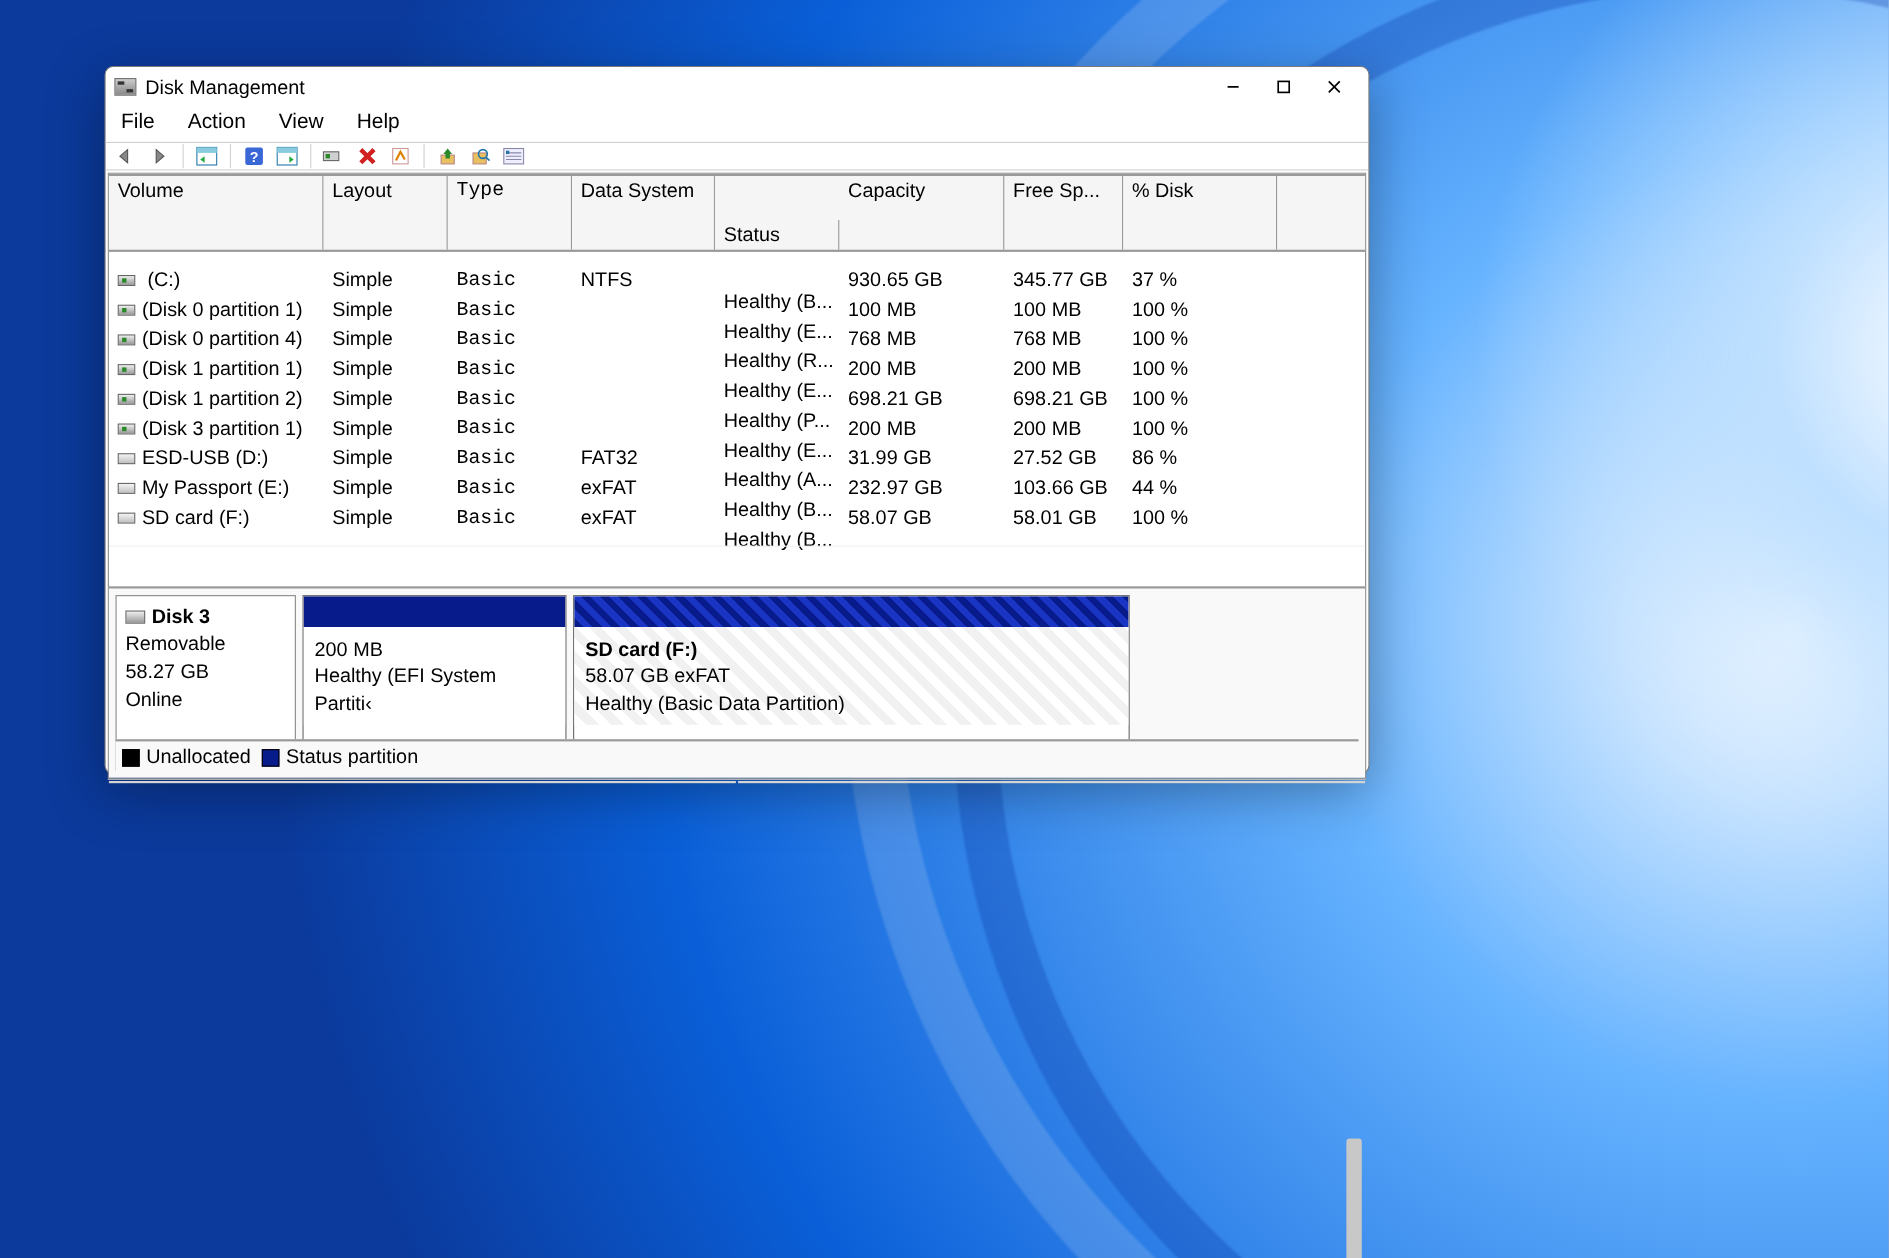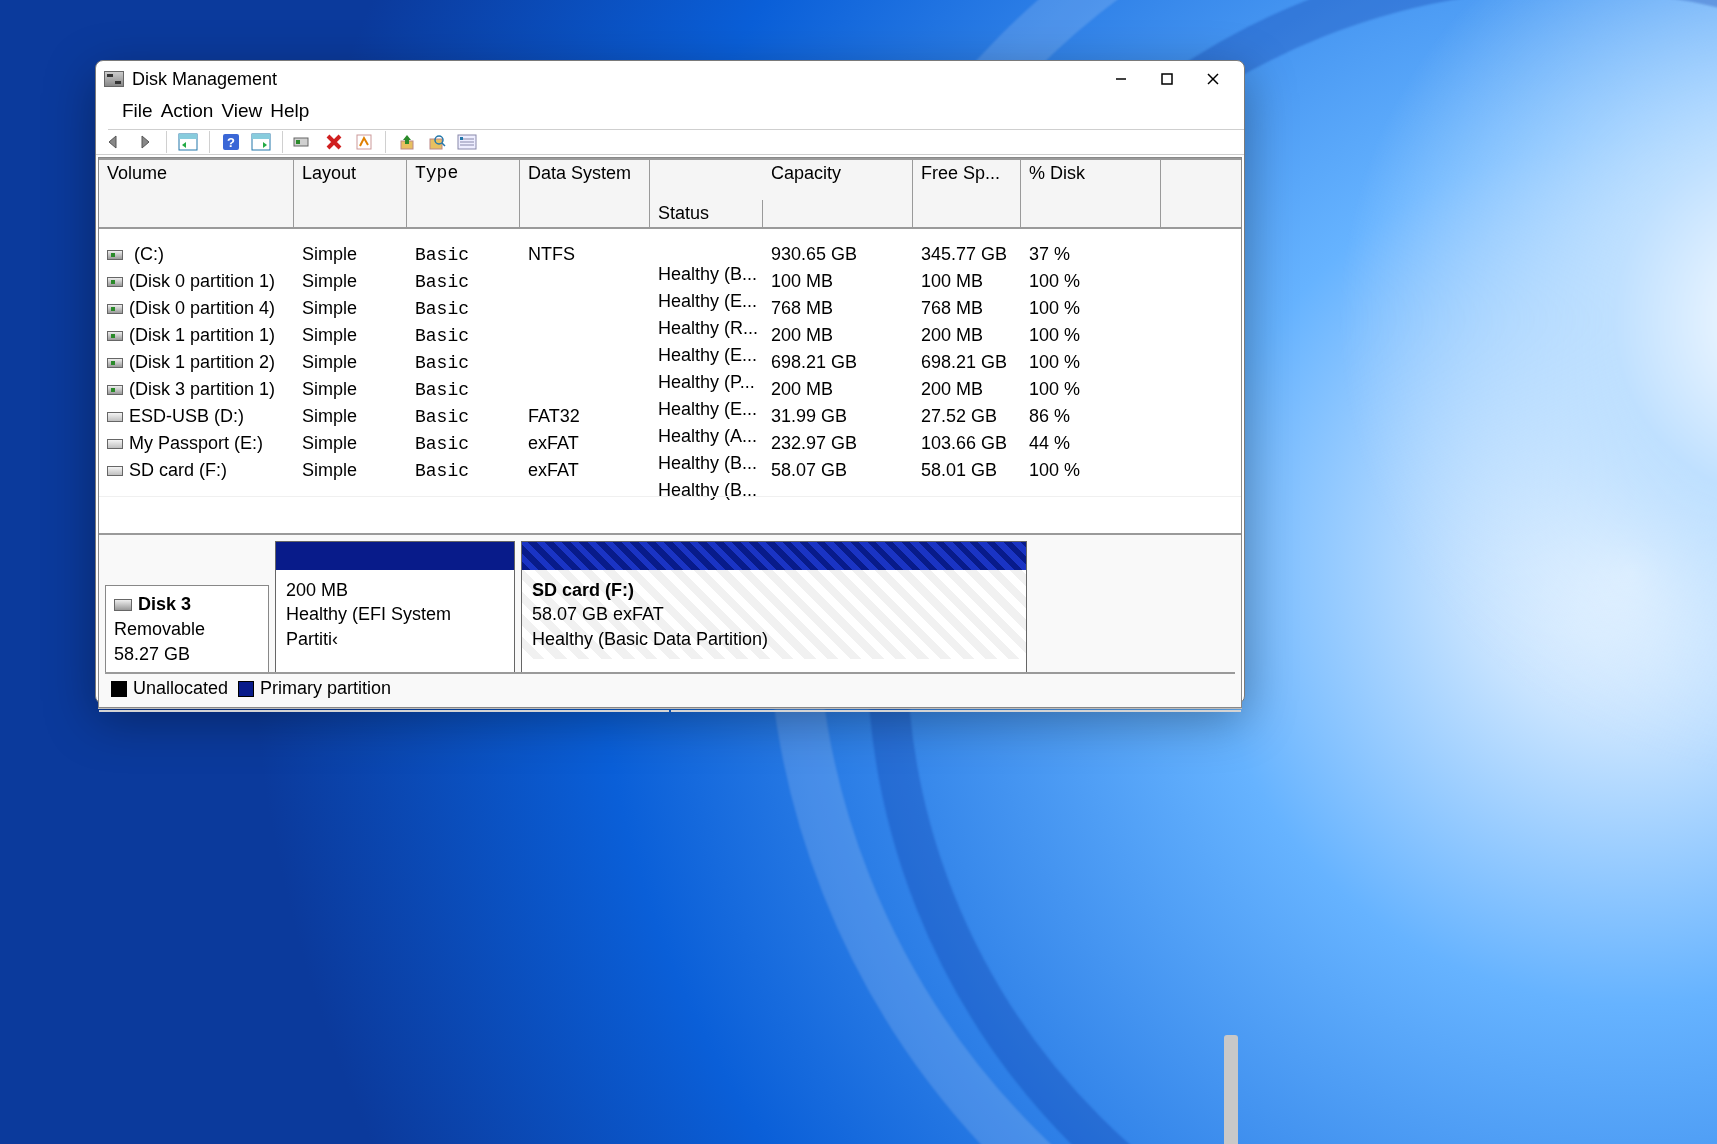--- a/index.html
+++ b/index.html
@@ -25,21 +25,21 @@
   }
   .titlebar { display:flex; align-items:center; height:36px; padding:4px 8px; }
   .titlebar .app-icon { width:20px; height:16px; background:linear-gradient(#ccc,#888); border:1px solid #666; margin-right:8px; position:relative; }
   .titlebar .app-icon::before{content:"";position:absolute;left:2px;top:2px;width:6px;height:3px;background:#333;}
   .titlebar .app-icon::after{content:"";position:absolute;right:2px;bottom:2px;width:6px;height:3px;background:#333;}
   .titlebar .title { font-size:18px; }
   .titlebar .spacer { flex:1; }
   .win-btn { width:46px; height:30px; display:flex; align-items:center; justify-content:center; }
   .win-btn svg { width:14px; height:14px; stroke:#000; stroke-width:1.5; fill:none; }
 
-  .menubar { display:flex; padding:2px 20px 6px 10px; border-bottom:1px solid #cfcfcf; font-size:19px;margin-left:12px; }
+  .menubar { display:flex; gap:22px; padding:2px 20px 6px 10px; border-bottom:1px solid #cfcfcf; font-size:19px; }
   .menubar span { padding:1px 4px; }
 
   .toolbar { display:flex; align-items:center; height:32px; padding:0 6px; border-bottom:1px solid #cfcfcf; gap:4px; }
   .tb-sep { width:1px; height:22px; background:#d0d0d0; margin:0 4px; }
   .tb-btn { width:26px; height:24px; display:flex; align-items:center; justify-content:center; }
 
   .content { flex:1; display:flex; flex-direction:column; border:1px solid #888; margin:2px 2px 0 2px;gap:12px; }
 
   .grid-header { display:flex; border-top:2px solid #9a9a9a; border-bottom:2px solid #9a9a9a; background:#f5f5f5; font-size:18px; }
   .grid-header .col { padding:3px 8px; border-right:1px solid #9a9a9a; }
@@ -51,21 +51,21 @@
   .row.kind-removable .vicon { background:linear-gradient(#f4f4f4,#c0c0c0); }
 
   
   .c-vol{width:195px;} .c-lay{width:113px;} .c-type{width:113px;font-family:Liberation Mono, monospace;} .c-fs{width:130px;}
   .c-stat{width:113px;margin-top:40px;} .c-cap{width:150px;} .c-free{width:108px;} .c-pct{width:140px;}
 
   .grid-gap { height:25px; border-top:1px solid #f0f0f0; }
 
   .disk-pane { flex:1; border-top:2px solid #9a9a9a; position:relative; background:#f9f9f9; padding:6px; }
   .disk-row { display:flex; height:160px; }
-  .disk-label { width:164px; background:#fff; border:1px solid #888; padding:6px 8px; font-size:18px; line-height:1.4;margin-top:44px; }
+  .disk-label { width:164px; background:#fff; border:1px solid #888; padding:6px 8px; font-size:18px; line-height:1.4; }
   .disk-label .dicon{display:inline-block;width:18px;height:12px;background:linear-gradient(#eee,#999);border:1px solid #666;margin-right:6px;vertical-align:middle;}
   .disk-label b { font-weight:600; }
   .part-area { flex:1; display:flex; gap:6px; padding-left:6px; }
   .part { border:1px solid #666; display:flex; flex-direction:column; overflow:hidden; background:#fff; }
   .part .p-head { height:28px; background:#081b8a; }
   .part .p-head.selected { background:repeating-linear-gradient(45deg,#081b8a,#081b8a 6px,#1a34c4 6px,#1a34c4 12px); }
   .part .p-body { padding:8px 10px; font-size:18px; line-height:1.35; background:#fff; }
   .part.selected .p-body { background:repeating-linear-gradient(45deg,#fff,#fff 8px,#f1f1f1 8px,#f1f1f1 16px); }
   .part .p-name { font-weight:600; }
 
@@ -324,21 +324,21 @@
                   <div>Healthy (Basic Data Partition)</div>
                 </div>
               </div>
             </div>
         </div>
 
         <div class="scrollbar"></div>
 
         <div class="legend">
           <span><span class="sw black"></span><span>Unallocated</span></span>
-          <span><span class="sw navy"></span><span>Primary partition</span></span>
+          <span><span class="sw navy"></span><span>Status partition</span></span>
         </div>
       </div>
 
     </div>
 
     <div class="statusbar">
       <div class="cell"></div>
       <div class="cell"></div>
     </div>
 

